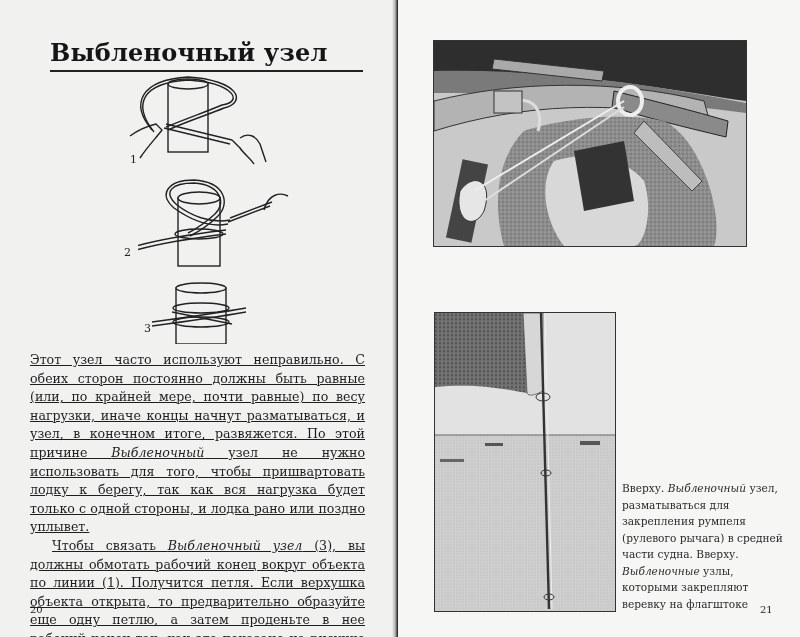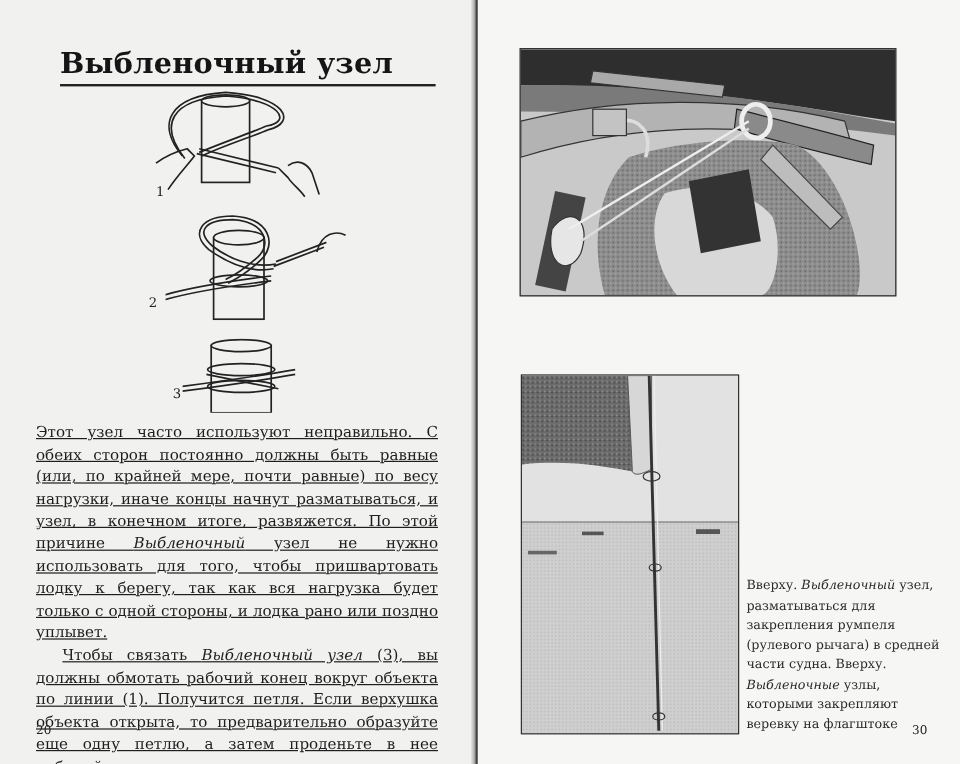--- a/index.html
+++ b/index.html
@@ -146,13 +146,13 @@
     <rect x="50" y="130" width="18" height="3" fill="#555"></rect>
     <rect x="145" y="128" width="20" height="4" fill="#555"></rect>
     <rect x="5" y="146" width="24" height="3" fill="#666"></rect>
   </svg>
 </div>
 
 <div class="caption">
   <b>Вверху. </b><em>Выбленочный</em><span> узел, разматываться для закрепления румпеля (рулевого рычага) в средней части судна. </span><b>Вверху. </b><em>Выбленочные</em><span> узлы, которыми закрепляют веревку на флагштоке</span>
 </div>
 
-<div class="pnum" style="left:760px;top:604px">30</div>
+<div class="pnum" style="left:760px;top:604px">21</div>
 
 </body></html>

